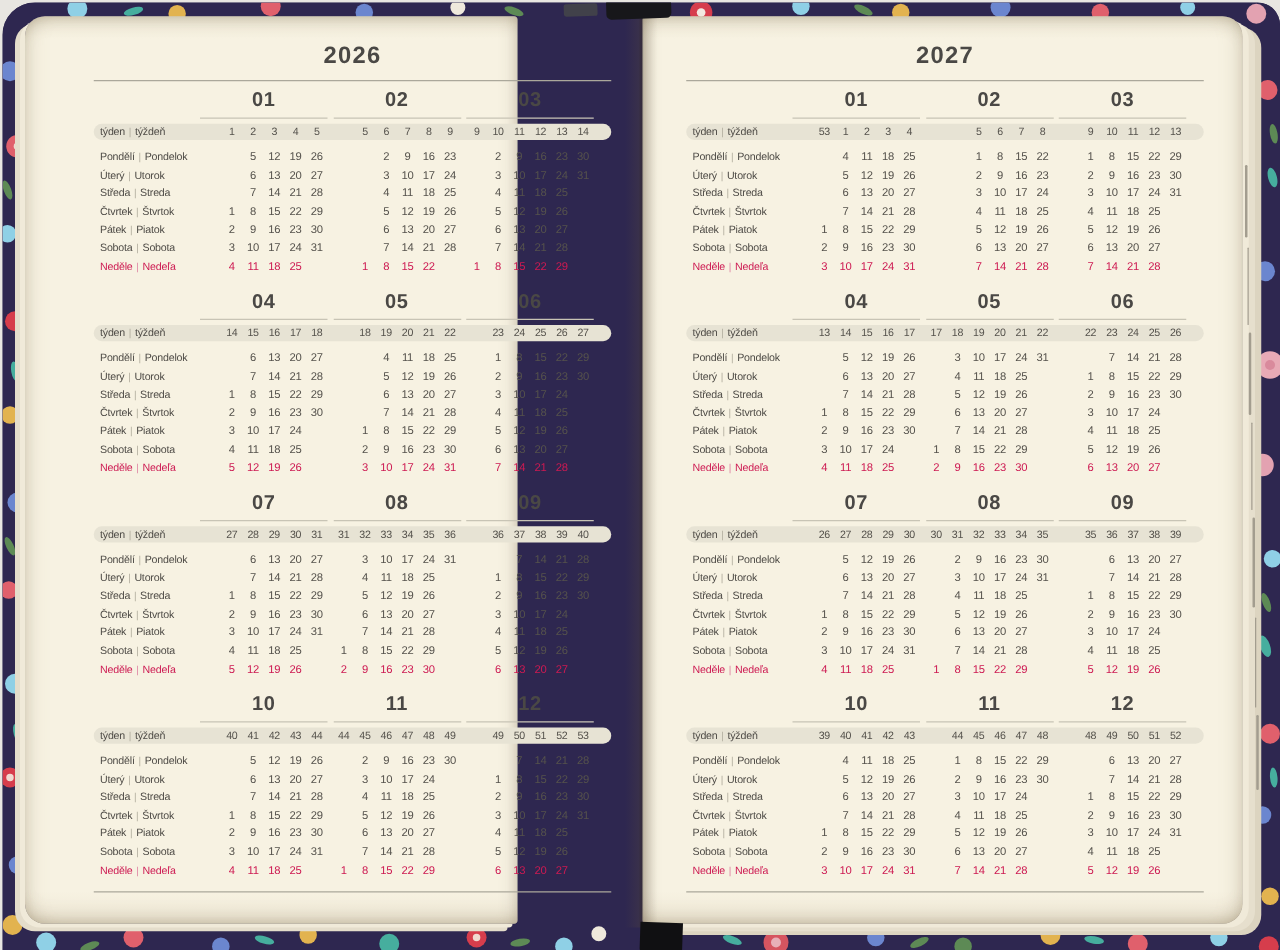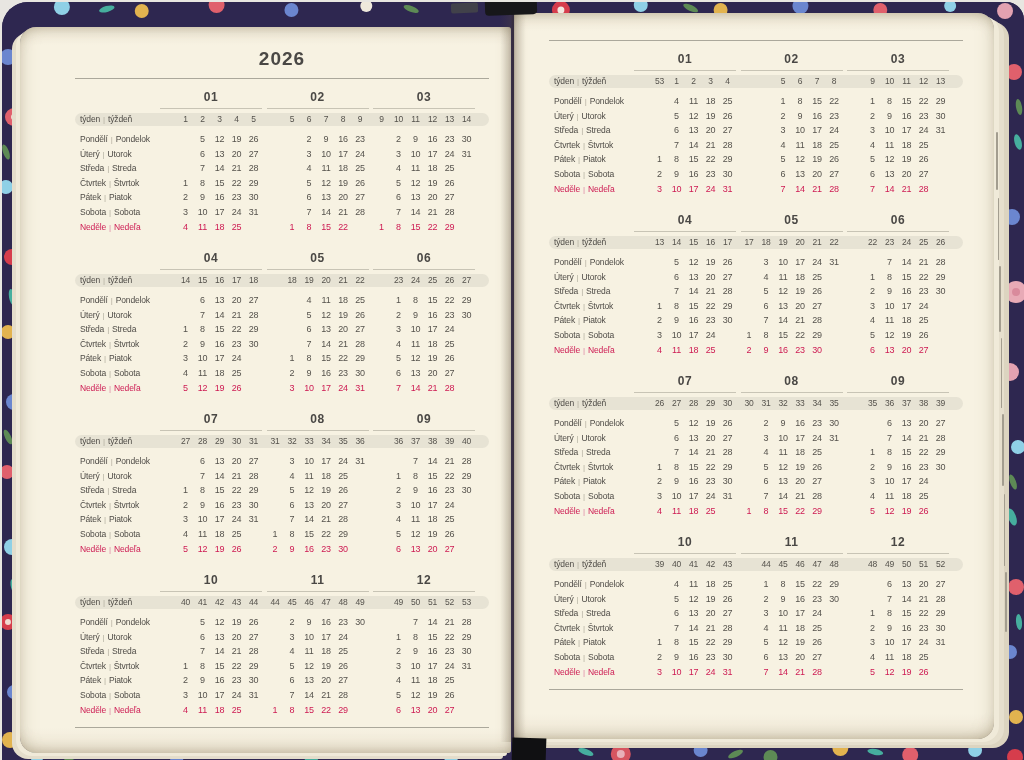--- a/index.html
+++ b/index.html
@@ -15,27 +15,26 @@
     border-radius:26px 18px 0 0;
     background:#2e2750;overflow:hidden;
   }
   .cover-svg{position:absolute;inset:0;width:100%;height:100%;}
   
   .page{
     position:absolute;top:11px;height:726px;background:#f7f2e2;z-index:2;
     background:linear-gradient(to bottom,#efe9d7 0,#f7f2e2 18px,#f7f2e2 700px,#eee7d5 726px);
   }
   .page-left{
-    left:18px;width:491px;border-radius:16px 3px 3px 16px;
+    left:18px;width:394px;border-radius:16px 3px 3px 16px;
     box-shadow:-4px 3px 0 #f0ead9,-8px 6px 0 #e4ddcb,
       inset 0 10px 14px -10px rgba(140,125,95,.5),
       inset 0 -12px 16px -12px rgba(140,125,95,.55),
       inset 14px 0 18px -14px rgba(140,125,95,.35),
       inset -10px 0 16px -12px rgba(120,105,80,.45);
-    margin-top:14px;
   }
   .page-right{
     left:512px;width:480px;border-radius:3px 16px 16px 3px;
     box-shadow:5px 3px 0 #f0ead9,10px 6px 0 #e6dfcd,15px 9px 0 #dcd4c0,
       inset 0 10px 14px -10px rgba(140,125,95,.5),
       inset 0 -12px 16px -12px rgba(140,125,95,.55),
       inset -14px 0 18px -14px rgba(140,125,95,.35),
       inset 10px 0 16px -12px rgba(120,105,80,.45);
   }
   .gutter{
@@ -56,21 +55,21 @@
   .bottom-rule{margin-top:0;}
   .blocks{margin-top:4px;}
   .qblock{height:161px;}
   .row{display:flex;width:395px;}
   .label-col{width:80px;flex:0 0 80px;white-space:nowrap;overflow:visible;}
   .band{width:102px;flex:0 0 102px;display:flex;justify-content:flex-end;}
   .band + .band{margin-left:4.5px;}
   .slot{width:17px;flex:0 0 17px;text-align:center;letter-spacing:-0.2px;}
   .head-row{height:26px;align-items:flex-end;margin-bottom:4px;}
   .head-row .band{justify-content:center;border-bottom:1px solid #c8c4b5;padding-bottom:4px;}
-  .mlabel{font-size:12px;font-weight:bold;color:#4a4845;letter-spacing:.5px;}
+  .mlabel{font-size:16px;font-weight:bold;color:#4a4845;letter-spacing:.5px;}
   .week-bar{
     height:13px;line-height:13px;background:#e7e3d4;border-radius:7px;
     padding-left:5px;margin-left:-5px;padding-right:14px;
     font-size:8.5px;color:#55524c;margin-bottom:6px;
   }
   .day-row{height:14.6px;line-height:14.6px;font-size:9px;color:#55524c;}
   .label-col{font-size:8.5px;color:#4e4b46;letter-spacing:-0.15px;}
   .sep{color:#b2ae9f;padding:0 3px;font-size:8px;}
   .sunday{color:#cd1a52;font-weight:normal;}
   .sunday .label-col{color:#cd1a52;}
@@ -1026,20 +1025,21 @@
                 </div>
               </div>
             </div>
           </div>
         <div class="bottom-rule"></div>
       </div>
     </div>
 
     <div class="page page-right">
       <div class="content">
+        <div class="year-title">2027</div>
         <div class="title-rule"></div>
         <div class="blocks">
             <div class="qblock">
               <div class="row head-row">
                 <div class="label-col"></div>
                 <div class="band mhead">
                   <span class="mlabel">01</span>
                 </div>
                 <div class="band mhead">
                   <span class="mlabel">02</span>

